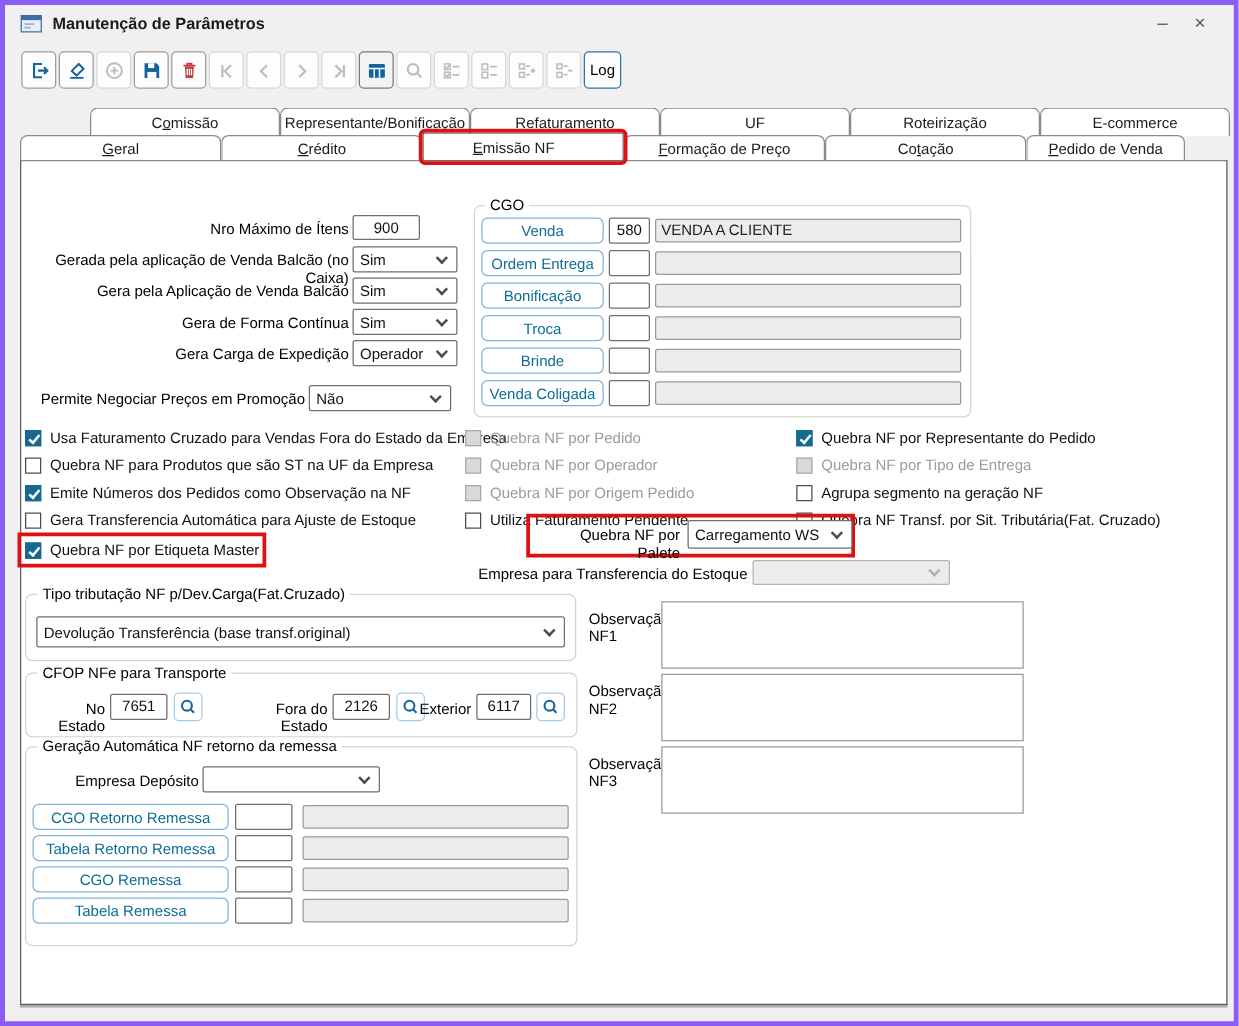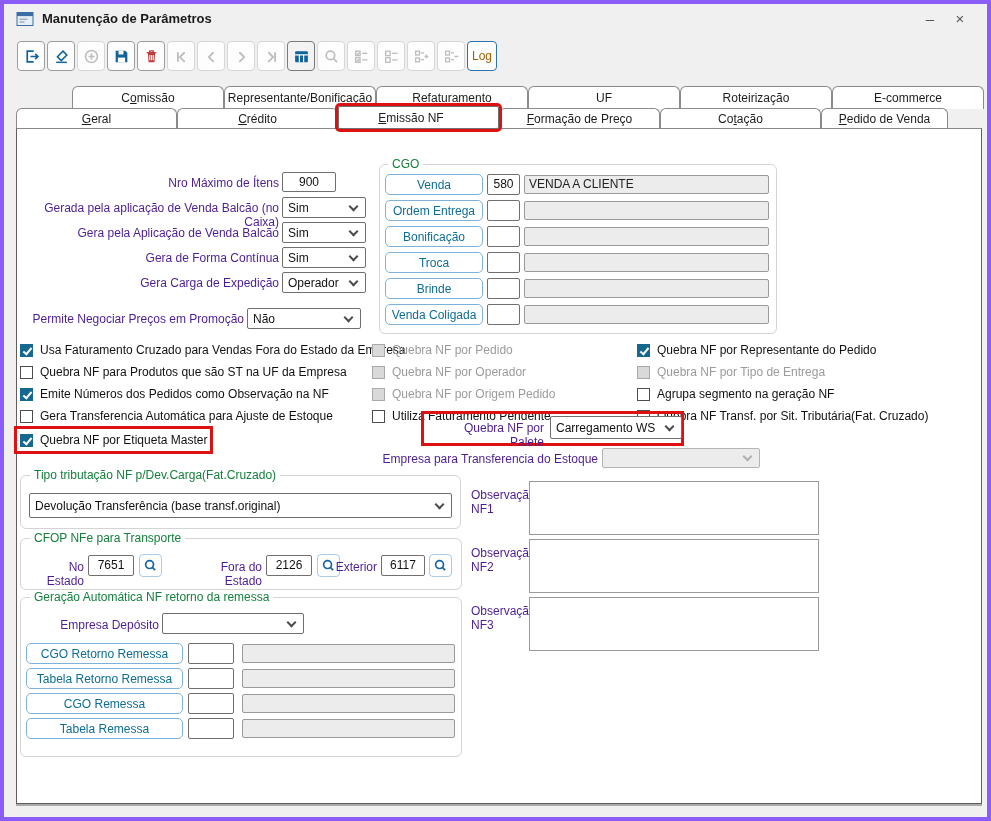--- a/index.html
+++ b/index.html
@@ -13,52 +13,52 @@
   .wtitle { position: absolute; left: 38px; top: 7px; font-size: 13px; font-weight: bold; color: #1a1a1a; }
   .winctl { position: absolute; top: 3px; width: 22px; height: 22px; display: flex; align-items: center;
             justify-content: center; font-size: 15px; color: #555; cursor: default; }
 
   
   .tbtn { position: absolute; top: 37px; width: 28px; height: 30px; background: #fdfdfd;
           border: 1px solid #d6d6d6; border-radius: 4px; display: flex; align-items: center; justify-content: center; }
   .tbtn.on { border-color: #9d9d9d; }
   .tbtn.active { border-color: #7a7a7a; background: #f3f3f3; }
   .tbtn svg { width: 17px; height: 17px; }
-  .tbtn.log { width: 30px; color: #a16207; border-color: #2b74ae; font-size: 12px; }
+  .tbtn.log { width: 30px; color: #000000; border-color: #2b74ae; font-size: 12px; }
 
   
   .tab { position: absolute; background: #fff; border: 1px solid #8a8a8a; border-bottom: none;
          border-radius: 6px 6px 0 0; display: flex; align-items: center; justify-content: center;
          font-size: 12px; color: #1c1c1c; }
   .tab.r1 { top: 82px; height: 23px; z-index: 2; }
   .tab.r2 { top: 104px; height: 20px; z-index: 3; }
   .tab.sel { top: 102px; height: 23px; font-weight: normal; z-index: 4; }
   .tab.hl { outline: 3px solid #dd1111; outline-offset: 0px; }
 
   
   .panel { position: absolute; left: 12px; top: 124px; width: 966px; height: 676px; background: #fff;
            border: 1px solid #5e5e5e; border-top-color: #8a8a8a; box-shadow: 0 2px 0 #aaa; z-index: 1; }
   .content { position: absolute; left: 0; top: 0; width: 100%; height: 100%; z-index: 5; }
 
-  .flabel { position: absolute; text-align: right; line-height: 14px; color: #4c1d95; }
+  .flabel { position: absolute; text-align: right; line-height: 14px; color: #000000; }
   .inp { position: absolute; background: #fff; border: 1px solid #6f6f6f; border-radius: 2px;
          line-height: 18px; padding: 0 4px; }
   .inp.num { text-align: center; }
   .gray { position: absolute; background: #ececec; border: 1px solid #9a9a9a; border-radius: 2px;
           line-height: 17px; padding: 0 4px; color: #222; }
   .sel { position: absolute; background: #fff; border: 1px solid #6f6f6f; border-radius: 2px;
          padding: 0 20px 0 5px; display: flex; align-items: center; }
   .sel .chev { position: absolute; right: 8px; top: 50%; width: 7px; height: 7px;
                border-right: 2px solid #4c4c4c; border-bottom: 2px solid #4c4c4c;
                transform: translateY(-72%) rotate(45deg); }
   .sel.dis { background: #ececec; border-color: #b4b4b4; }
   .sel.dis .chev { border-color: #b0b0b0; }
 
   .grp { position: absolute; border: 1px solid #d4d4d4; border-radius: 6px; background: #fff; }
-  .leg { position: absolute; background: #fff; padding: 0 4px; color: #15803d; z-index: 6; }
+  .leg { position: absolute; background: #fff; padding: 0 4px; color: #000000; z-index: 6; }
 
   .bluebtn { position: absolute; background: #fff; border: 1px solid #7fb2da; border-radius: 5px;
              color: #0d6d95; display: flex; align-items: center; justify-content: center; font-size: 12px; }
 
   .cbrow { position: absolute; display: flex; align-items: center; gap: 7px; height: 16px; }
   .cb { width: 13px; height: 13px; border: 1px solid #4d4d4d; background: #fff; position: relative; flex: 0 0 13px; }
   .cbrow.checked .cb { background: #16688f; border-color: #16688f; }
   .cbrow.checked .cb::after { content: ""; position: absolute; left: 4px; top: 1px; width: 3px; height: 7px;
               border-right: 2px solid #fff; border-bottom: 2px solid #fff; transform: rotate(40deg); }
   .cbrow.disabled .cb { background: #d9d9d9; border-color: #a9a9a9; }

